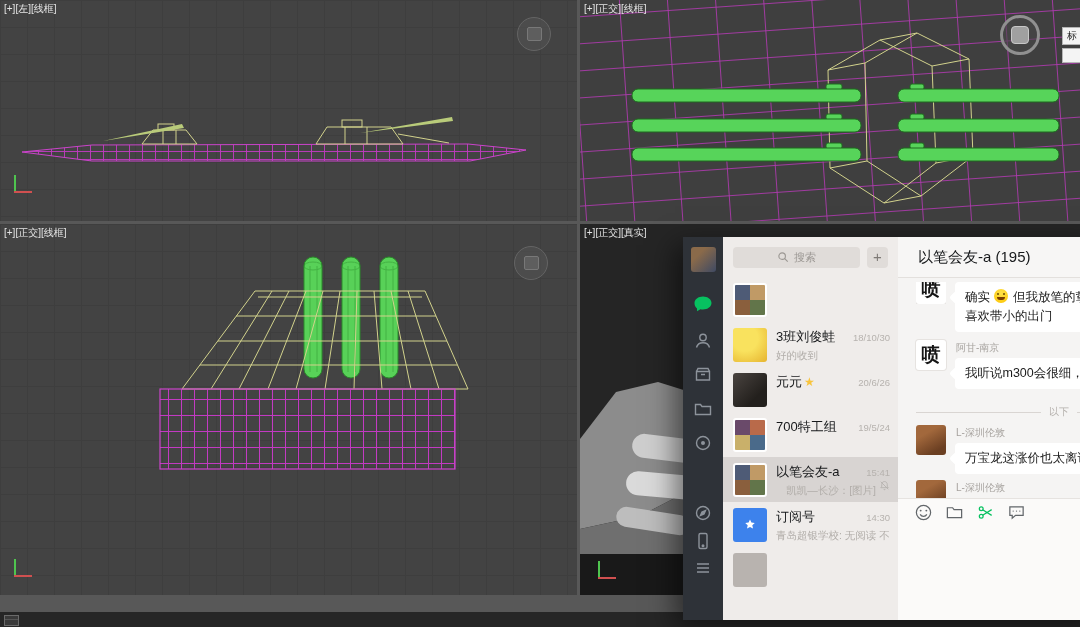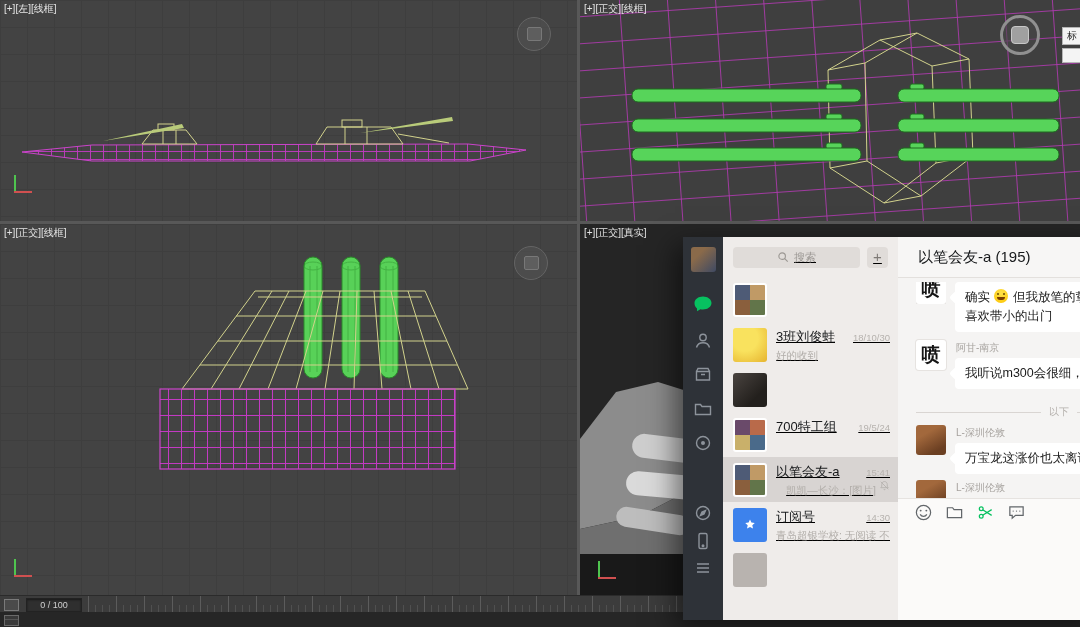--- a/index.html
+++ b/index.html
@@ -55,21 +55,21 @@
       box-shadow:-8px 8px 26px rgba(0,0,0,.5);background:#f5f4f3;}
   .wx-side{width:40px;background:#2e3238;display:flex;flex-direction:column;align-items:center;
       padding-top:10px;flex:none;}
   .wx-avatar{width:25px;height:25px;border-radius:3px;background:linear-gradient(135deg,#8a6a4a 30%,#3f4a63);}
   .side-ic{width:20px;height:20px;flex:none;}
   .side-ic svg{display:block;}
   .ic-chat{margin-top:22px;} .ic-person{margin-top:17px;} .ic-fav{margin-top:13px;}
   .ic-folder{margin-top:15px;} .ic-moments{margin-top:14px;} .ic-compass{margin-top:50px;}
   .ic-phone{margin-top:8px;} .ic-menu{margin-top:7px;}
 
-  .wx-list{width:175px;background:#efecea;flex:none;display:flex;flex-direction:column;text-decoration:underline;}
+  .wx-list{width:175px;background:#efecea;flex:none;display:flex;flex-direction:column;}
   .wx-search{height:40px;display:flex;align-items:center;padding:0 10px;gap:7px;flex:none;}
   .search-box{flex:1;height:21px;background:#e0dcd9;border-radius:4px;display:flex;align-items:center;
       justify-content:center;gap:5px;color:#9b9793;font-size:11px;}
   .add-btn{width:21px;height:21px;background:#e0dcd9;border-radius:4px;color:#7e7a76;font-size:15px;
       line-height:20px;text-align:center;flex:none;cursor:pointer;}
   .wx-item{position:relative;height:45px;display:flex;align-items:center;padding:0 8px 0 10px;flex:none;}
   .wx-item.selected{background:#d8d4d2;text-align:right;}
   .wx-item.partial{height:32px;overflow:hidden;}
   .wx-item.tail{height:39px;align-items:flex-start;padding-top:6px;overflow:hidden;}
   .wx-av{width:34px;height:34px;border-radius:3px;flex:none;}
@@ -235,25 +235,20 @@
     <div class="vp-label">[+][正交][真实]</div>
     <div class="gizmo" style="left:10px;bottom:10px;">
       <span class="gy"></span>
         <span class="gx"></span>
     </div>
   </div>
 
   <div class="side-tag tag1">标</div>
   <div class="side-tag tag2"></div>
 
-  <div class="trackbar">
-    <div class="track-icon"></div>
-    <div class="frame-field">0 / 100</div>
-    <div class="ruler"></div>
-  </div>
   <div class="statusbar">
     <div class="status-icon"></div>
   </div>
 
   <div class="wechat">
 
     <div class="wx-side">
       <div class="wx-avatar"></div>
       <div class="side-ic ic-chat">
         <svg viewBox="0 0 20 20" width="20" height="20">
@@ -325,20 +320,27 @@
           <div class="row1">
               <span class="nm">3班刘俊蛙</span>
               <span class="tm">18/10/30</span>
             </div>
           <div class="pv">好的收到</div>
         </div>
       </div>
 
       <div class="wx-item">
         <div class="wx-av av-dark"></div>
+        <div class="wx-body">
+          <div class="row1">
+              <span class="nm"><span>元元</span><span class="star">★</span></span>
+              <span class="tm">20/6/26</span>
+            </div>
+          <div class="pv"></div>
+        </div>
       </div>
 
       <div class="wx-item">
         <div class="wx-av av-group2"></div>
         <div class="wx-body">
           <div class="row1">
               <span class="nm">700特工组</span>
               <span class="tm">19/5/24</span>
             </div>
           <div class="pv"></div>

